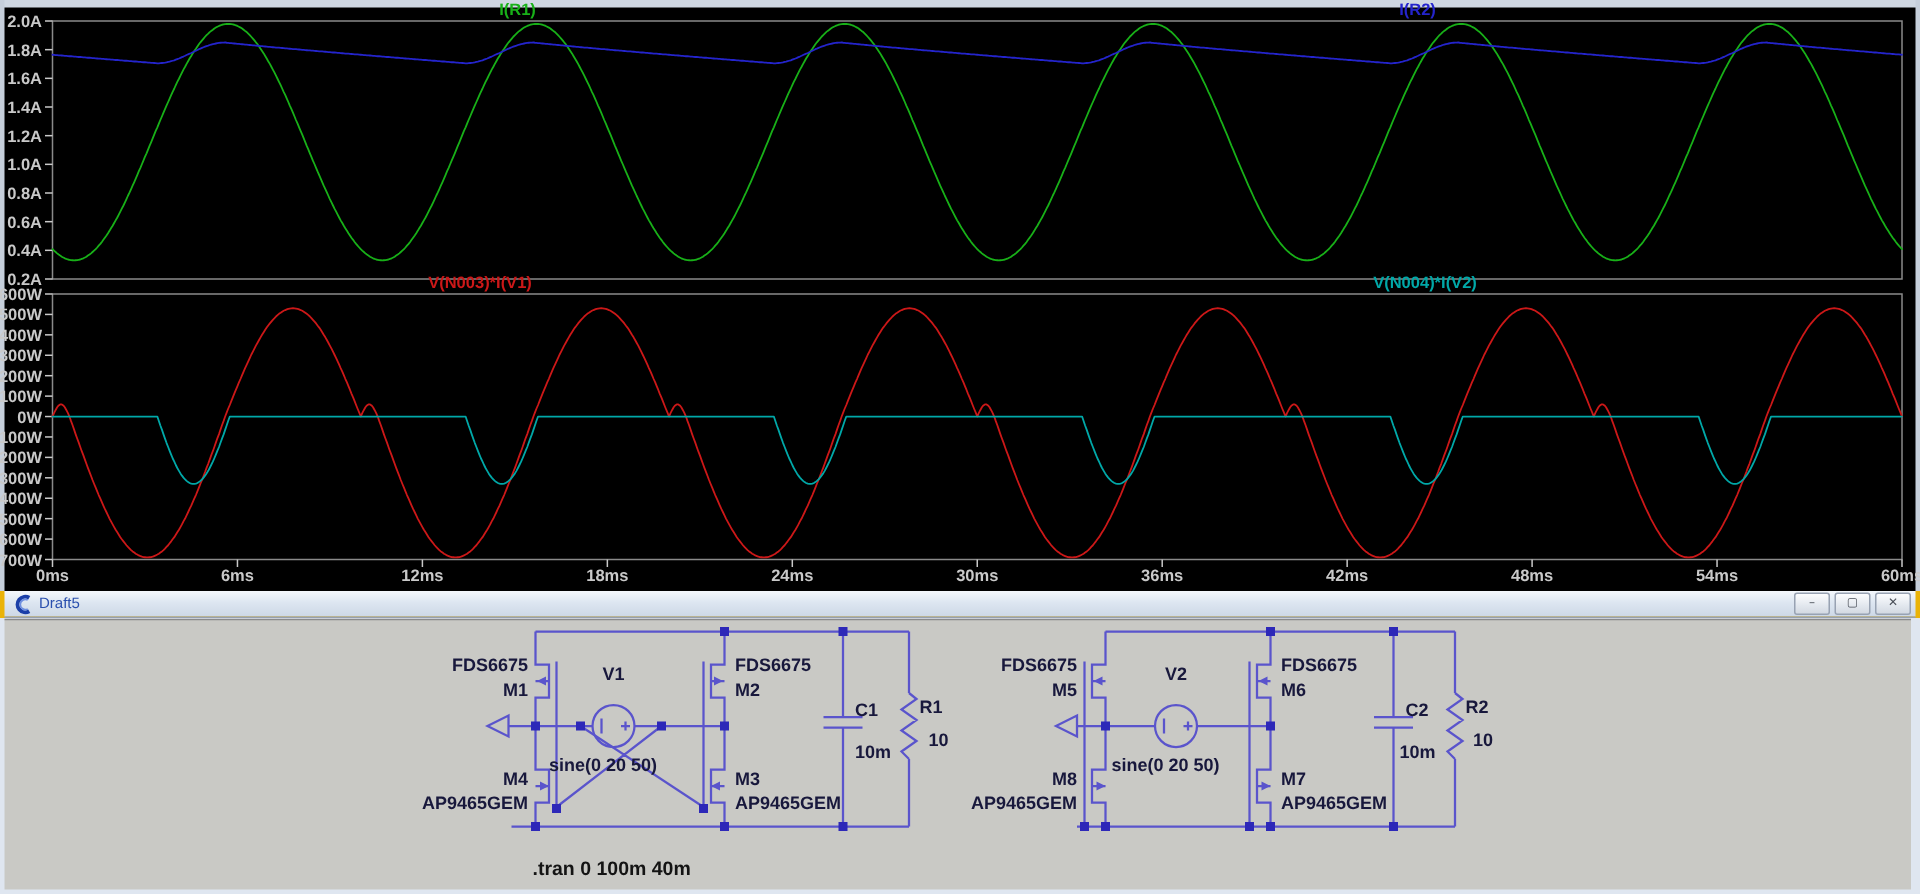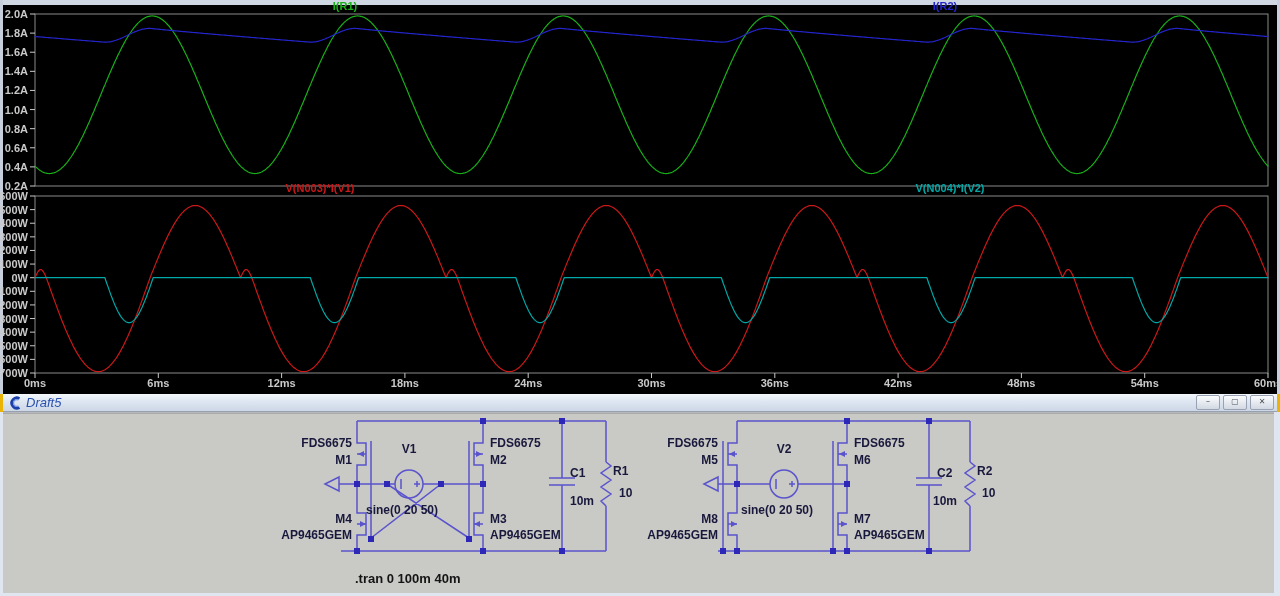--- a/index.html
+++ b/index.html
@@ -4,22 +4,22 @@
 <style>
   html,body{margin:0;padding:0;background:#9aa3ad;}
   #screen{position:relative;width:1280px;height:596px;overflow:hidden;
           font-family:"Liberation Sans","DejaVu Sans",sans-serif;background:#eab308;}
   #wave-svg{position:absolute;left:0;top:0;display:block;}
   
   #schem-win{position:absolute;left:0;top:394px;width:1280px;height:202px;}
   #schem-titlebar{position:absolute;left:3px;top:0;width:1274px;height:18px;
     background:linear-gradient(#f4f8fc,#dde6f1 45%,#cdd8e6);
     border-bottom:1px solid #96a0ae;display:flex;align-items:center;box-sizing:border-box;}
-  #schem-title{font-size:13px;color:#2a4fae;margin-left:4px;flex:1 1 auto;
-    white-space:nowrap;overflow:hidden;font-style:italic;}
+  #schem-title{font-size:10px;color:#2a4fae;margin-left:4px;flex:1 1 auto;
+    white-space:nowrap;overflow:hidden;}
   .winbtn{width:22px;height:13px;margin-right:3px;border:1px solid #98a2b2;border-radius:2px;
     background:linear-gradient(#fcfdfe,#e2e7ee 60%,#d3d9e2);
     font-size:8px;line-height:11px;color:#4a4f58;text-align:center;flex:0 0 auto;
     font-family:"DejaVu Sans",sans-serif;}
   #lt-icon{margin-left:5px;flex:0 0 auto;}
   #schem-svg{position:absolute;left:0;top:18px;display:block;}
 </style>
 </head>
 <body>
 

